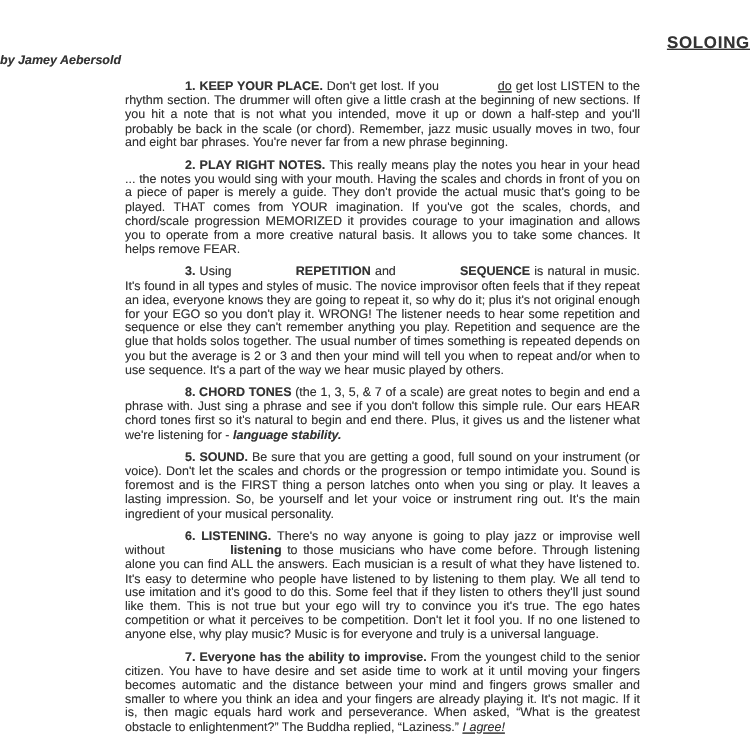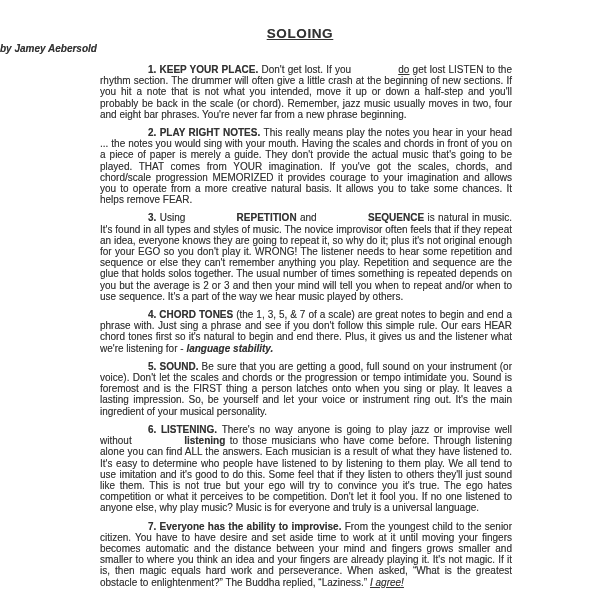--- a/index.html
+++ b/index.html
@@ -13,21 +13,21 @@
     height: 600px;
     background: #ffffff;
     font-family: "Liberation Sans", sans-serif;
     color: #333333;
     overflow: hidden;
     box-sizing: border-box;
     padding-top: 26px;
     text-shadow: 0 0 0.4px rgba(40,40,40,0.45);
   }
   .title {
-    text-align: center;
+    text-align: right;
     font-size: 13.5px;
     font-weight: bold;
     text-decoration: underline;
     letter-spacing: 0.6px;
   }
   .byline {
     text-align: left;
     font-size: 10px;
     font-weight: bold;
     font-style: italic;
@@ -59,19 +59,19 @@
 </head>
 <body>
 
 <div class="page" style="color: rgb(51, 51, 51); background: rgb(255, 255, 255);">
   <div class="title">SOLOING</div>
   <div class="byline">by Jamey Aebersold</div>
   <div class="content">
       <p><span class="s-b">1. KEEP YOUR PLACE. </span><span>Don't get lost. If you </span><span class="s-u">do</span><span> get lost LISTEN to the rhythm section. The drummer will often give a little crash at the beginning of new sections. If you hit a note that is not what you intended, move it up or down a half-step and you'll probably be back in the scale (or chord). Remember, jazz music usually moves in two, four and eight bar phrases. You're never far from a new phrase beginning.</span></p>
       <p><span class="s-b">2. PLAY RIGHT NOTES. </span><span>This really means play the notes you hear in your head ... the notes you would sing with your mouth. Having the scales and chords in front of you on a piece of paper is merely a guide. They don't provide the actual music that's going to be played. THAT comes from YOUR imagination. If you've got the scales, chords, and chord/scale progression MEMORIZED it provides courage to your imagination and allows you to operate from a more creative natural basis. It allows you to take some chances. It helps remove FEAR.</span></p>
       <p><span class="s-b">3. </span><span>Using </span><span class="s-b">REPETITION</span><span> and </span><span class="s-b">SEQUENCE</span><span> is natural in music. It's found in all types and styles of music. The novice improvisor often feels that if they repeat an idea, everyone knows they are going to repeat it, so why do it; plus it's not original enough for your EGO so you don't play it. WRONG! The listener needs to hear some repetition and sequence or else they can't remember anything you play. Repetition and sequence are the glue that holds solos together. The usual number of times something is repeated depends on you but the average is 2 or 3 and then your mind will tell you when to repeat and/or when to use sequence. It's a part of the way we hear music played by others.</span></p>
-      <p><span class="s-b">4. CHORD TONES</span><span> (the 1, 3, 5, &amp; 7 of a scale) are great notes to begin and end a phrase with. Just sing a phrase and see if you don't follow this simple rule. Our ears HEAR chord tones first so it's natural to begin and end there. Plus, it gives us and the listener what we're listening for - </span><span class="s-bi">language stability.</span></p>
+      <p><span class="s-b">8. CHORD TONES</span><span> (the 1, 3, 5, &amp; 7 of a scale) are great notes to begin and end a phrase with. Just sing a phrase and see if you don't follow this simple rule. Our ears HEAR chord tones first so it's natural to begin and end there. Plus, it gives us and the listener what we're listening for - </span><span class="s-bi">language stability.</span></p>
       <p><span class="s-b">5. SOUND. </span><span>Be sure that you are getting a good, full sound on your instrument (or voice). Don't let the scales and chords or the progression or tempo intimidate you. Sound is foremost and is the FIRST thing a person latches onto when you sing or play. It leaves a lasting impression. So, be yourself and let your voice or instrument ring out. It's the main ingredient of your musical personality.</span></p>
       <p><span class="s-b">6. LISTENING. </span><span>There's no way anyone is going to play jazz or improvise well without </span><span class="s-b">listening</span><span> to those musicians who have come before. Through listening alone you can find ALL the answers. Each musician is a result of what they have listened to. It's easy to determine who people have listened to by listening to them play. We all tend to use imitation and it's good to do this. Some feel that if they listen to others they'll just sound like them. This is not true but your ego will try to convince you it's true. The ego hates competition or what it perceives to be competition. Don't let it fool you. If no one listened to anyone else, why play music? Music is for everyone and truly is a universal language.</span></p>
       <p><span class="s-b">7. Everyone has the ability to improvise. </span><span>From the youngest child to the senior citizen. You have to have desire and set aside time to work at it until moving your fingers becomes automatic and the distance between your mind and fingers grows smaller and smaller to where you think an idea and your fingers are already playing it. It's not magic. If it is, then magic equals hard work and perseverance. When asked, “What is the greatest obstacle to enlightenment?” The Buddha replied, “Laziness.” </span><span class="s-biu">I agree!</span></p>
     </div>
   <div class="pagenum">ii</div>
 </div>
 
 </body></html>

